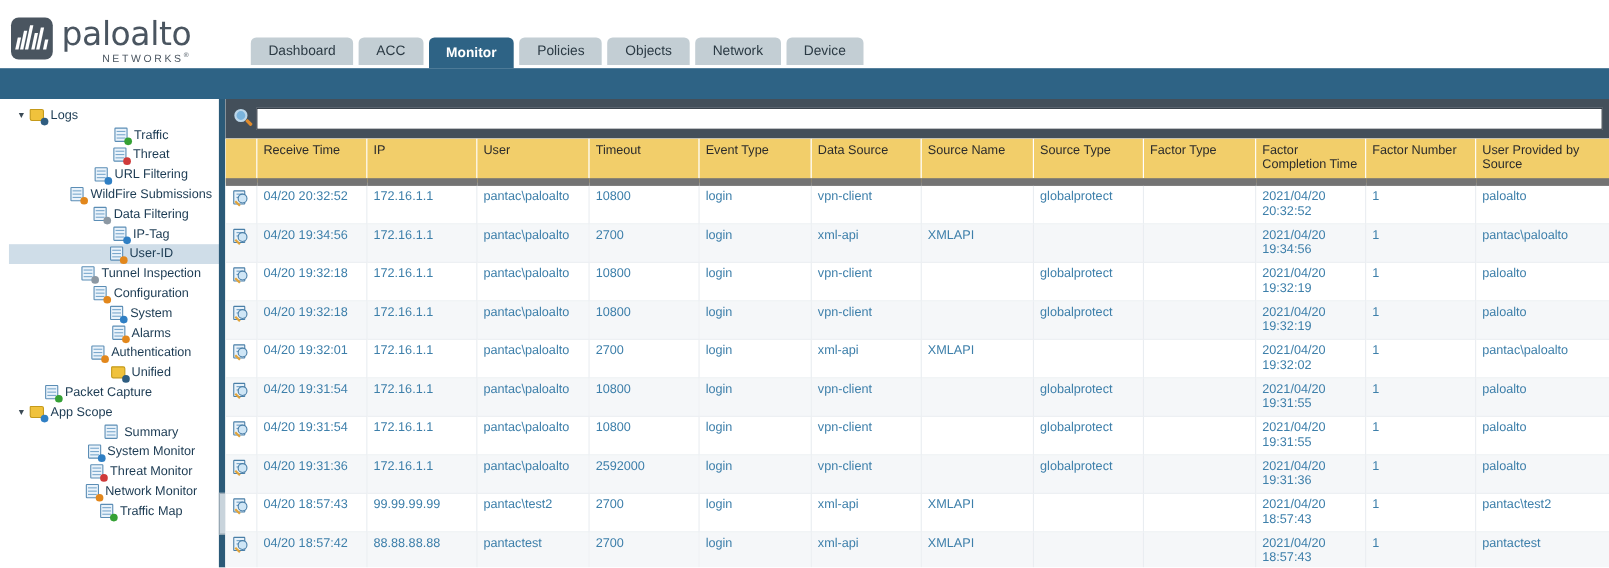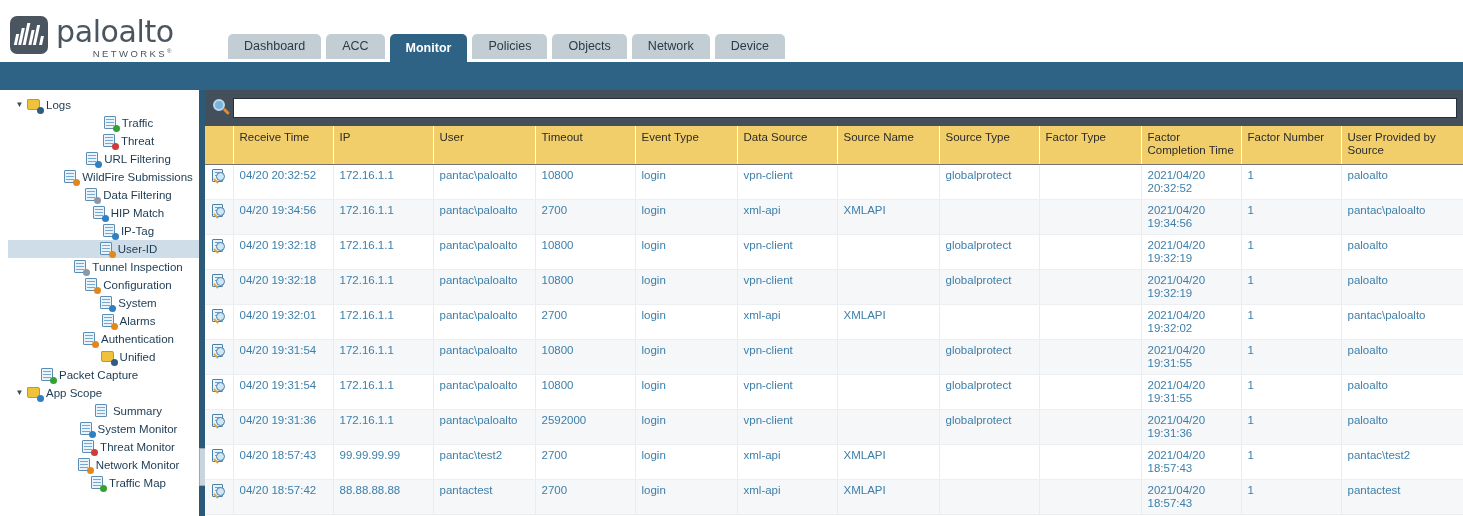--- a/index.html
+++ b/index.html
@@ -152,21 +152,21 @@
     background:#ffffff; overflow:hidden;
   }
   table.log {
     border-collapse:collapse; table-layout:fixed; width:1258px;
     font-size:11.5px; color:#2e6c99;
   }
   table.log th {
     background:#f2ce6a; color:#2b2b2b; font-weight:normal;
     text-align:left; vertical-align:top;
     padding:5px 6px; height:38px;
-    border-right:1px solid #ffffff; border-bottom:1px solid #737373;
+    border-right:1px solid #ffffff; border-bottom:7px solid #737373;
     font-size:11.5px; line-height:13px;
     cursor:pointer;
   }
   table.log th.c0 { border-right:1px solid #ffffff; }
   table.log td {
     padding:4px 6px; vertical-align:top; line-height:13px;
     border-right:1px solid #e9edf1; border-bottom:1px solid #eceff2;
     color:#3d7faa; white-space:pre-line; overflow:hidden;
     height:30px;
   }
@@ -271,28 +271,20 @@
           </span>
           <span>WildFire Submissions</span>
         </div>
         <div class="tree-node lvl1">
           <span class="twisty"></span>
           <span class="ico">
             <span class="ic-doc"></span>
             <span class="ic-badge b-gray"></span>
           </span>
           <span>Data Filtering</span>
-        </div>
-        <div class="tree-node lvl1">
-          <span class="twisty"></span>
-          <span class="ico">
-            <span class="ic-doc"></span>
-            <span class="ic-badge b-blue"></span>
-          </span>
-          <span>HIP Match</span>
         </div>
         <div class="tree-node lvl1">
           <span class="twisty"></span>
           <span class="ico">
             <span class="ic-doc"></span>
             <span class="ic-badge b-blue"></span>
           </span>
           <span>IP-Tag</span>
         </div>
         <div class="tree-node lvl1 sel">

